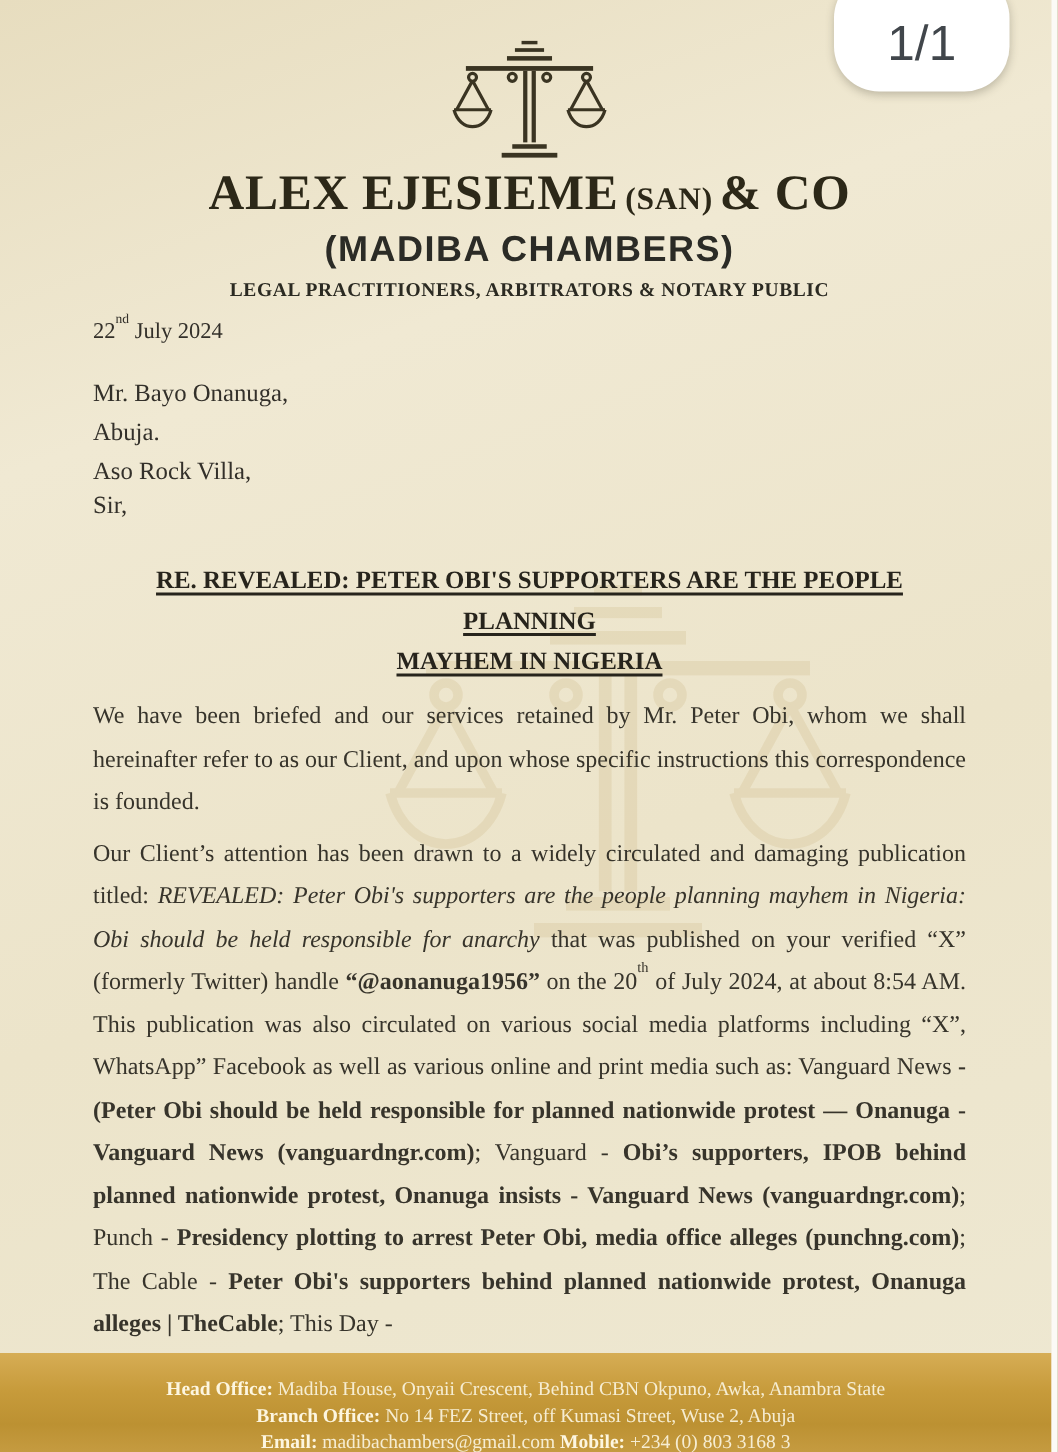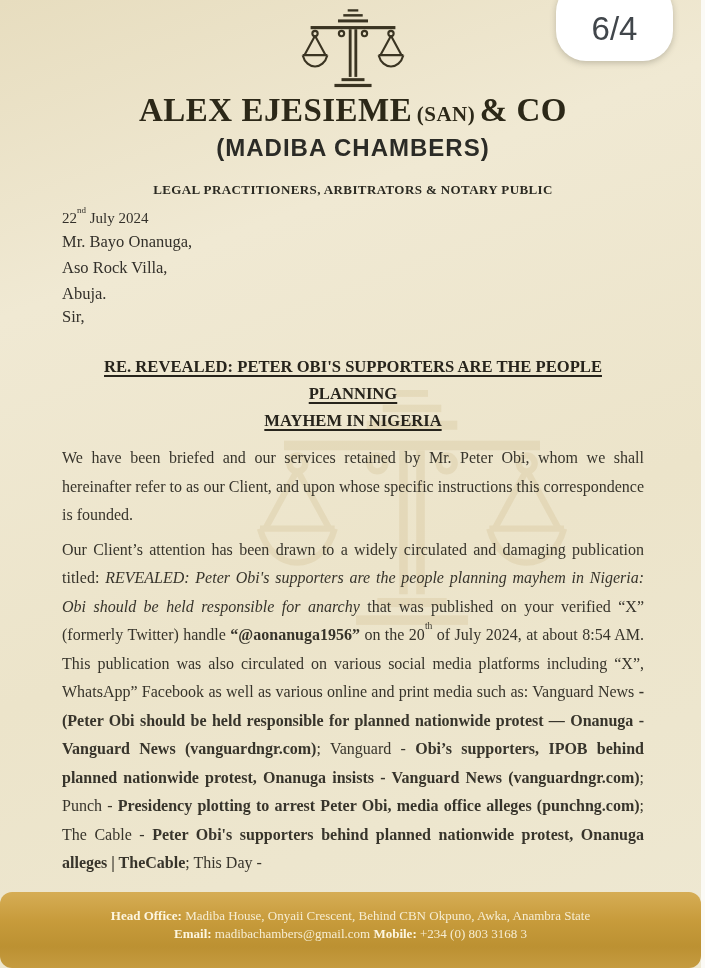--- a/index.html
+++ b/index.html
@@ -7,49 +7,48 @@
     position:relative;
     width:705px;height:968px;
     margin:0 auto;
     overflow:hidden;
     background:linear-gradient(160deg,#e7ddbf 0%,#f0e9d3 26%,#ece4ca 58%,#eee8d2 100%);
     font-family:"Liberation Serif", serif;
     color:#33302a;
   }
   .inner{padding:0 61px 0 62px;position:relative;z-index:2;}
   
-  .letterhead{text-align:center;padding-top:7px;}
+  .letterhead{text-align:center;padding-top:25px;}
   .logo{display:inline-block;color:#3a3422;}
   .firmline{margin-top:-3px;font-weight:700;color:#2c2818;letter-spacing:.5px;line-height:36px;white-space:nowrap;}
   .firm-main{font-size:33px;}
   .firm-san{font-size:21px;}
   .firm-co{font-size:33px;}
   .chambers{font-family:"Liberation Sans",sans-serif;font-weight:700;font-size:24px;line-height:28px;color:#2b2b26;letter-spacing:1px;}
-  .tagline{font-weight:700;font-size:13px;line-height:19px;color:#2b2a22;letter-spacing:.4px;margin-top:18px;}
+  .tagline{font-weight:700;font-size:13px;line-height:19px;color:#2b2a22;letter-spacing:.4px;margin-top:2px;}
   
   .date{margin-top:11px;font-size:15px;}
-  .recipient{margin-top:2px;font-size:16.5px;line-height:26px;}
+  .recipient{margin-top:19px;font-size:16.5px;line-height:26px;}
   .salutation{font-size:16.5px;}
   .subject{margin-top:26px;font-size:16.6px;line-height:27px;font-weight:700;text-align:center;color:#27241c;}
   .subject .u{text-decoration:underline;text-underline-offset:3px;text-decoration-thickness:1.5px;}
   .para{margin:10px 0 0 0;font-size:16px;line-height:28.5px;text-align:justify;color:#37342b;}
   .para + .para{margin-top:6px;}
   sup{font-size:.6em;line-height:0;position:relative;top:-.5em;}
   .bd{font-weight:700;}
   .it{font-style:italic;}
   
   .watermark{position:absolute;left:252px;top:380px;width:320px;height:260px;opacity:.13;color:#b08d45;z-index:1;}
   
   .footer{
-    position:absolute;left:0;bottom:0;width:701px;height:76px;
+    position:absolute;left:0;bottom:0;width:701px;height:66px;
     background:linear-gradient(180deg,#d6ad55 0%,#c79b3b 38%,#bc9132 72%,#c59b40 100%);
     overflow:hidden;text-align:center;color:#f6edd2;
     font-size:13px;line-height:17.5px;padding-top:15px;box-sizing:border-box;
     z-index:3;
-    border-radius:12px;
   }
   .footer .bd{color:#fdf6e0;}
   
   .edge-strip{position:absolute;right:0;top:0;width:4px;height:100%;background:#fbfaf6;z-index:4;}
   
   .page-badge{
     position:absolute;top:-18px;right:32px;width:117px;height:79px;
     background:#ffffff;border-radius:30px;
     box-shadow:0 2px 6px rgba(70,65,50,.28);
     display:flex;align-items:center;justify-content:center;
@@ -101,39 +100,40 @@
         <span class="firm-co">&amp; CO</span>
       </div>
       <div class="chambers">(MADIBA CHAMBERS)</div>
       <div class="tagline">LEGAL PRACTITIONERS, ARBITRATORS &amp; NOTARY PUBLIC</div>
     </div>
 
     <div class="date"><span>22</span><sup>nd</sup><span> July 2024</span></div>
 
     <div class="recipient">
       <div>Mr. Bayo Onanuga,</div>
+      <div>Abuja.</div>
       <div>Aso Rock Villa,</div>
-      <div>Abuja.</div>
     </div>
 
     <div class="salutation">Sir,</div>
 
     <div class="subject">
       <div><span class="u">RE. REVEALED: PETER OBI'S SUPPORTERS ARE THE PEOPLE PLANNING</span></div>
       <div><span class="u">MAYHEM IN NIGERIA</span></div>
     </div>
 
     <p class="para"><span>We have been briefed and our services retained by Mr. Peter Obi, whom we shall hereinafter refer to as our Client, and upon whose specific instructions this correspondence is founded.</span></p>
     <p class="para"><span>Our Client’s attention has been drawn to a widely circulated and damaging publication titled: </span><span class="it">REVEALED: Peter Obi's supporters are the people planning mayhem in Nigeria: Obi should be held responsible for anarchy</span><span> that was published on your verified “X” (formerly Twitter) handle </span><span class="bd">“@aonanuga1956”</span><span> on the 20</span><sup>th</sup><span> of July 2024, at about 8:54 AM. This publication was also circulated on various social media platforms including “X”, WhatsApp” Facebook as well as various online and print media such as: Vanguard News </span><span class="bd">- (Peter Obi should be held responsible for planned nationwide protest — Onanuga - Vanguard News (vanguardngr.com)</span><span>; Vanguard - </span><span class="bd">Obi’s supporters, IPOB behind planned nationwide protest, Onanuga insists - Vanguard News (vanguardngr.com)</span><span>; Punch - </span><span class="bd">Presidency plotting to arrest Peter Obi, media office alleges (punchng.com)</span><span>; The Cable - </span><span class="bd">Peter Obi's supporters behind planned nationwide protest, Onanuga alleges | TheCable</span><span>; This Day -</span></p>
   </div>
 
   <footer class="footer">
     <div class="fline"><span class="bd">Head Office:</span><span> Madiba House, Onyaii Crescent, Behind CBN Okpuno, Awka, Anambra State</span></div>
+    <div class="fline"><span class="bd">Branch Office:</span><span> No 14 FEZ Street, off Kumasi Street, Wuse 2, Abuja</span></div>
     <div class="fline"><span class="bd">Email:</span><span> madibachambers@gmail.com    </span><span class="bd">Mobile:</span><span> +234 (0) 803 3168 3</span></div>
   </footer>
 
   <div class="edge-strip"></div>
 
   <div class="page-badge">
-    <span>6/4</span>
+    <span>1/1</span>
   </div>
 
 </div>
 
 </body></html>

